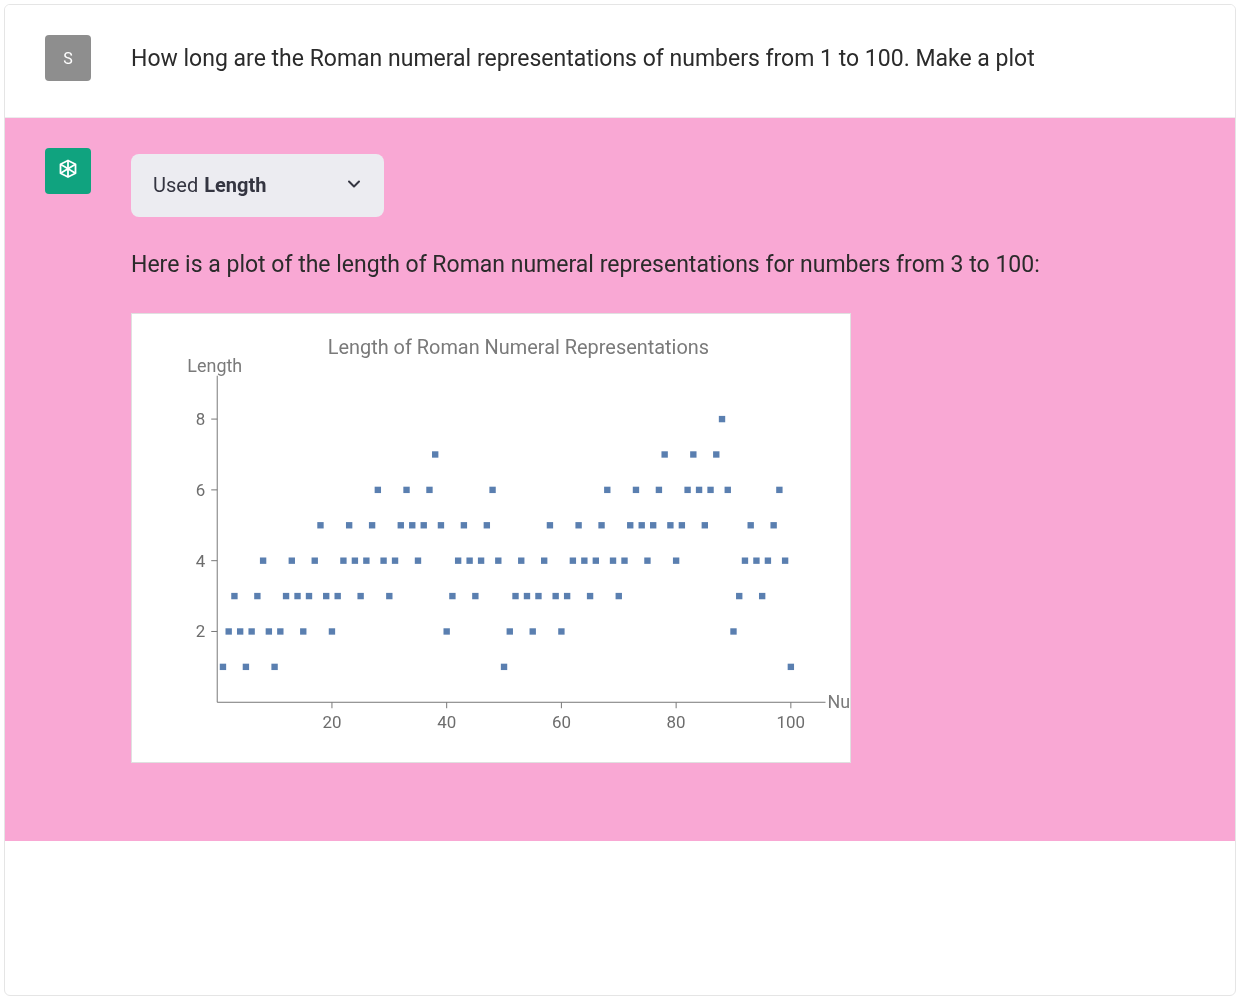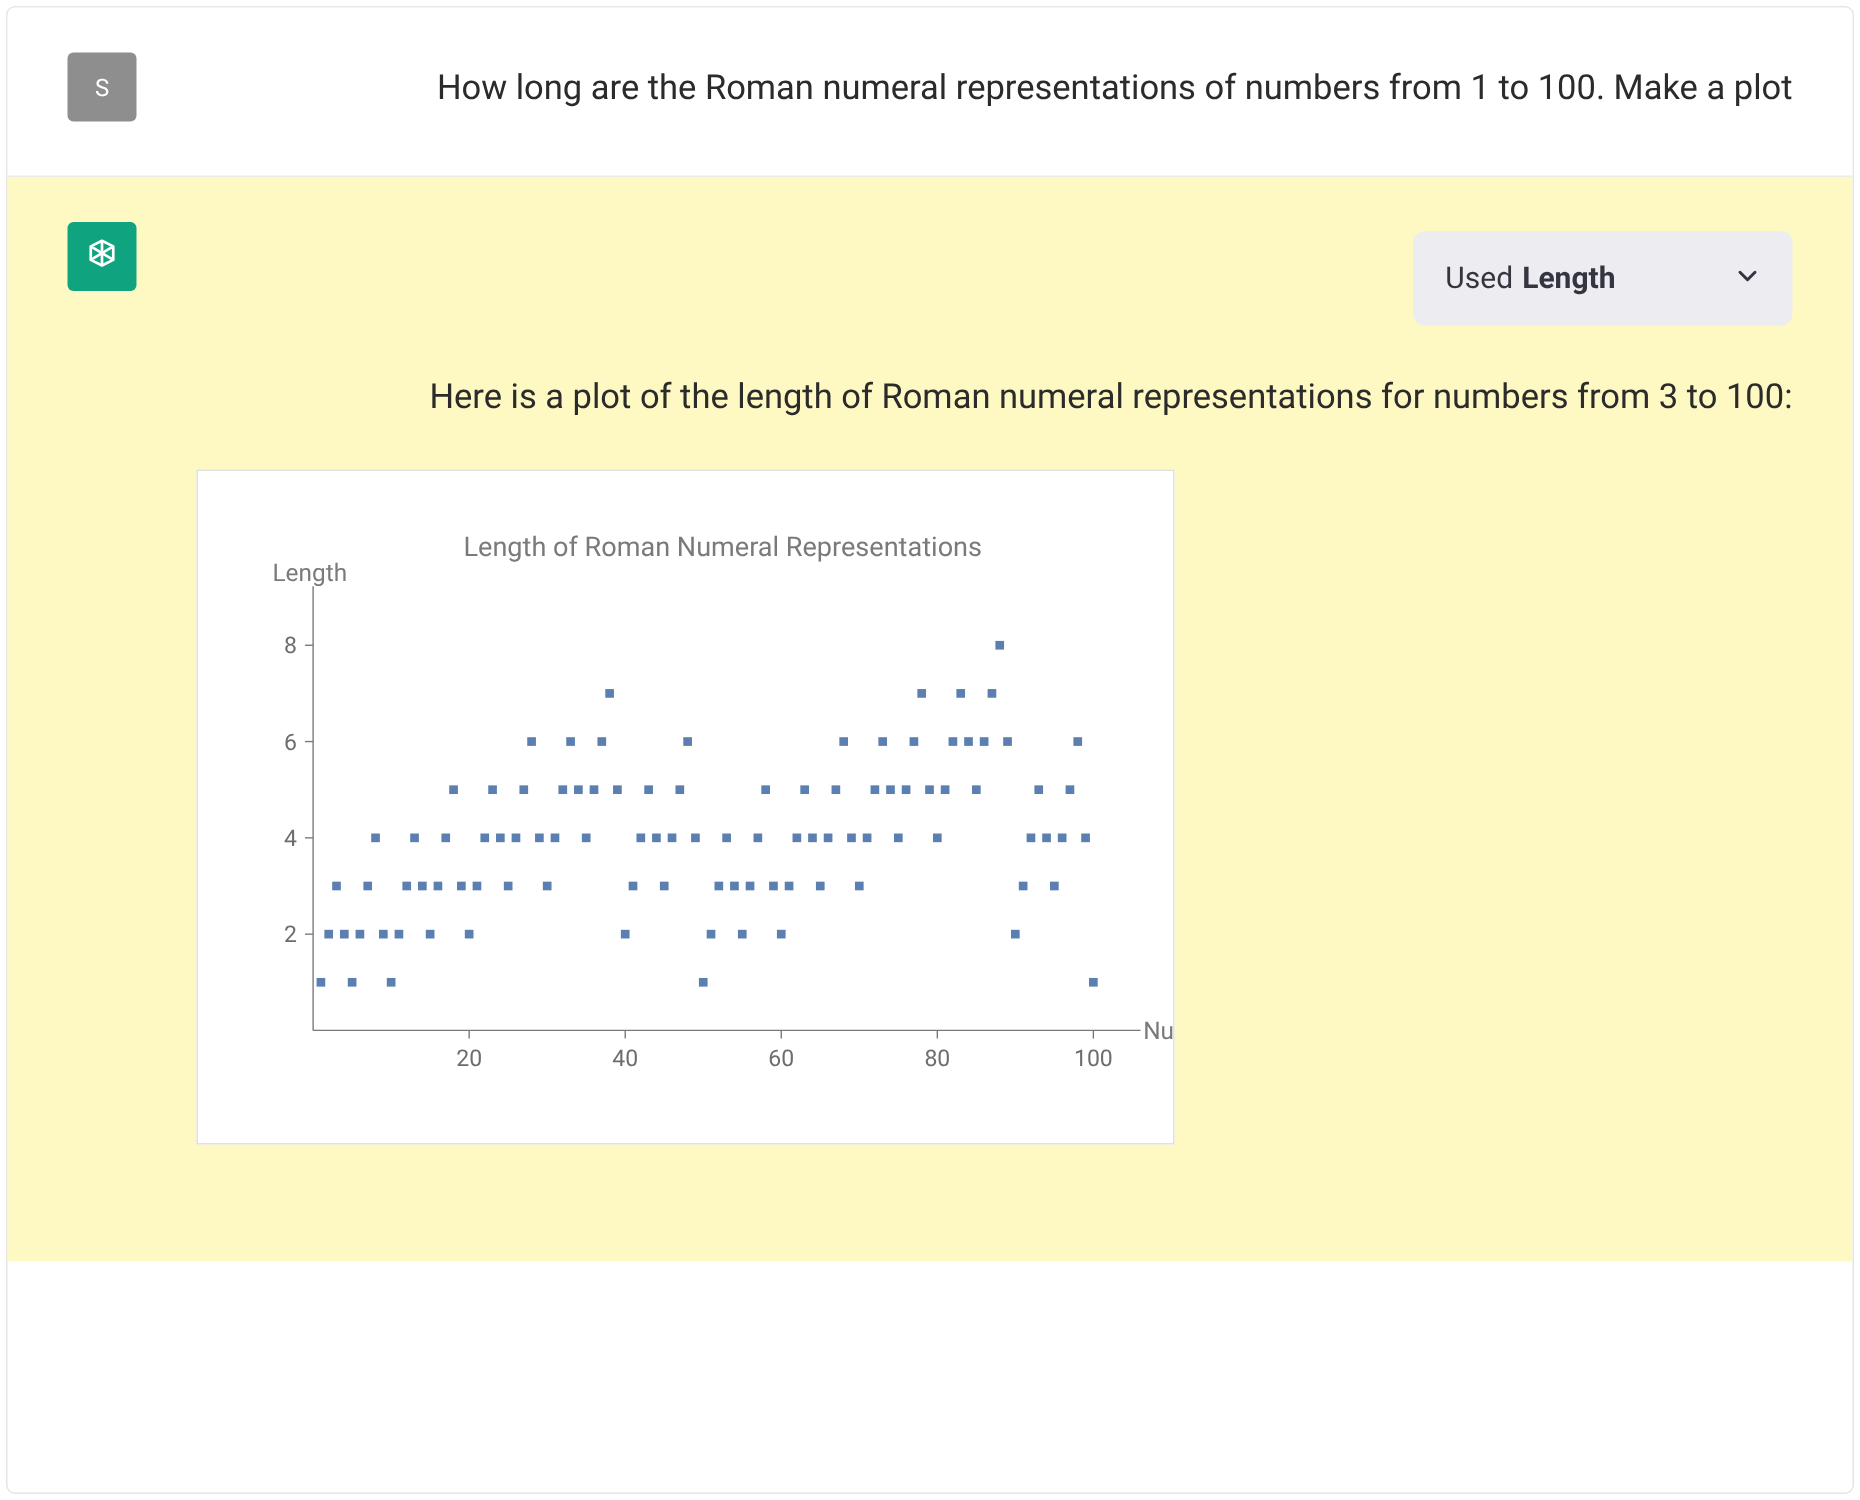--- a/index.html
+++ b/index.html
@@ -21,21 +21,21 @@
   }
   .row {
     display: flex;
     padding: 30px 40px 36px 40px;
   }
   .row.user {
     background: #fff;
     border-bottom: 1px solid #ececec;
   }
   .row.assistant {
-    background: #fef9c3;
+    background: #f9a8d4;
   }
   .avatar {
     width: 46px;
     height: 46px;
     border-radius: 4px;
     display: flex;
     align-items: center;
     justify-content: center;
     flex: 0 0 46px;
     margin-right: 40px;
@@ -44,39 +44,38 @@
   }
   .avatar.user { background: #8e8e8e; }
   .avatar.assistant { background: #10a37f; }
   .avatar.assistant svg { width: 30px; height: 30px; }
   .content {
     flex: 1;
     font-size: 23px;
     line-height: 1.55;
     color: #2b2b2b;
     padding-top: 6px;
-    text-align: right;
   }
   .tool-chip {
     display: inline-flex;
     align-items: center;
     background: #ececf1;
     border-radius: 8px;
     padding: 16px 22px;
     font-size: 20px;
     color: #343541;
     margin-bottom: 30px;
     cursor: pointer;
     user-select: none;
   }
   .tool-chip .bold { font-weight: 700; margin-left: 6px; }
   .tool-chip .chev { margin-left: 80px; }
   .intro, .outro { margin-bottom: 30px; }
   .chart-wrap {
-    width: 652px;
+    width: 720px;
     height: 450px;
     border: 1px solid #e0e0e0;
     background: #fff;
     margin-top: 28px;
     margin-bottom: 42px;
   }
   .chart-wrap svg { width: 100%; height: 100%; display:block; }
   .chart-title {
     font-size: 20px;
     fill: #7a7a7a;

